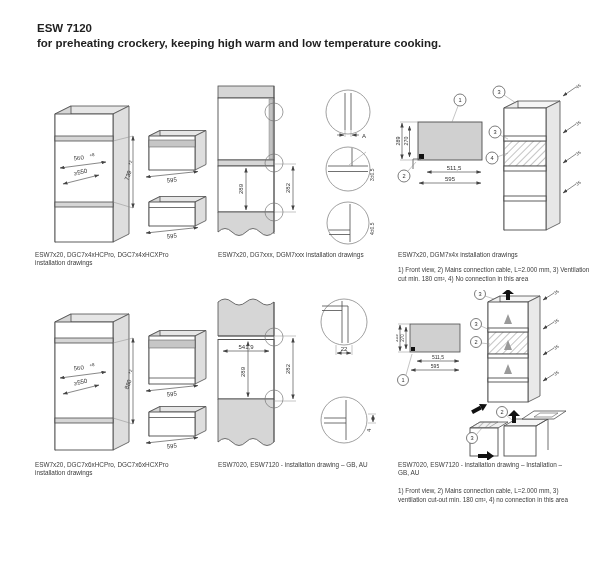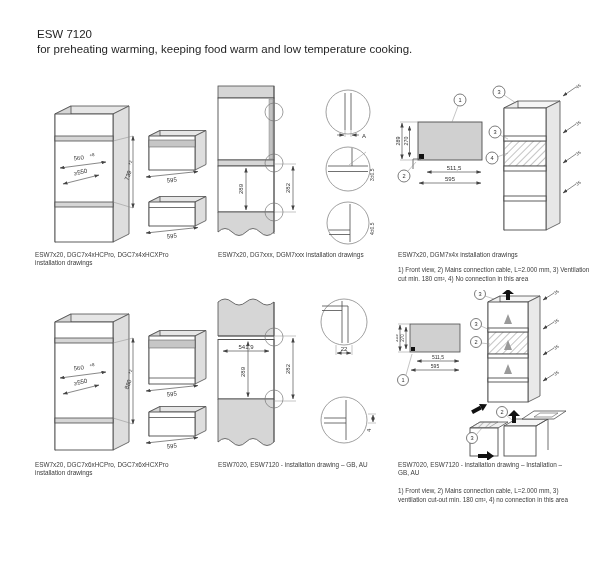--- a/index.html
+++ b/index.html
@@ -1,18 +1,18 @@
 <!DOCTYPE html>
 <html><head>
 <meta charset="utf-8">
 <style>
   html,body{margin:0;padding:0;}
   body{width:600px;height:565px;background:#ffffff;font-family:"Liberation Sans",sans-serif;position:relative;overflow:hidden;color:#222;}
   .page{position:absolute;inset:0;background:#fff;}
-  .hdr{position:absolute;left:37px;top:27px;font-size:11.5px;line-height:1.32;color:#1f1f1f;}
+  .hdr{position:absolute;left:37px;top:21px;font-size:11.5px;line-height:1.32;color:#1f1f1f;font-weight:bold;}
   .fig{position:absolute;}
   .cap{position:absolute;font-size:6.4px;line-height:1.3;color:#3c3c3c;}
   .note{position:absolute;font-size:6.3px;line-height:1.35;color:#3c3c3c;}
   svg text{font-family:"Liberation Sans",sans-serif;fill:#333;}
   .dimt{font-size:6px;}
   .dimts{font-size:4.4px;}
   .callt{font-size:5.6px;}
   .ventt{font-size:4.6px;fill:#444;}
   .ln{stroke:#4d4d4d;stroke-width:0.8;fill:none;}
   .lnt{stroke:#8a8a8a;stroke-width:0.5;fill:none;}
@@ -27,21 +27,21 @@
   .gry{fill:#9a9a9a;stroke:none;}
   .co{fill:#fff;stroke:#444;stroke-width:0.7;}
 </style>
 </head>
 <body>
 
 <div class="page">
 
   <div class="hdr">
     <div>ESW 7120</div>
-    <div>for preheating warming, keeping food warm and low temperature cooking.</div>
+    <div>for preheating crockery, keeping high warm and low temperature cooking.</div>
   </div>
 
   <div class="fig" style="left:33px;top:84px;width:178px;height:168px;">
     <svg width="178" height="168" viewBox="0 0 178 168">
       <defs>
         <marker id="mA" markerWidth="7" markerHeight="5" refX="6.5" refY="2.5" orient="auto-start-reverse">
           <path d="M0,0 L7,2.5 L0,5 Z" fill="#444"></path>
         </marker>
       </defs>
       <g>

